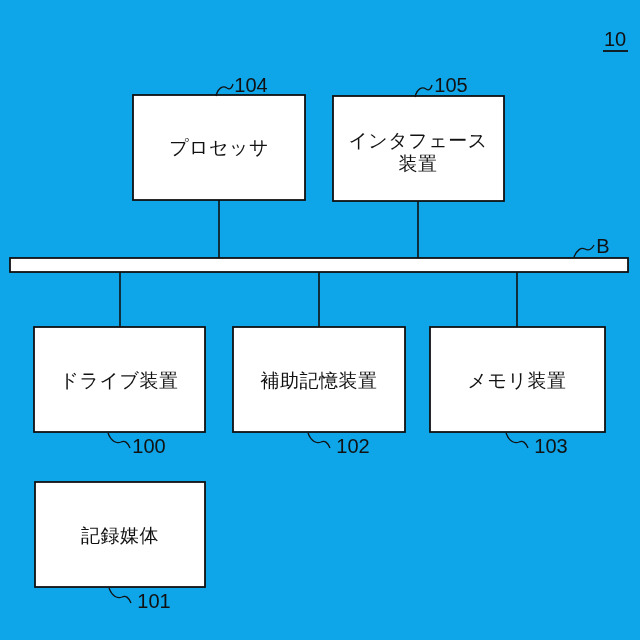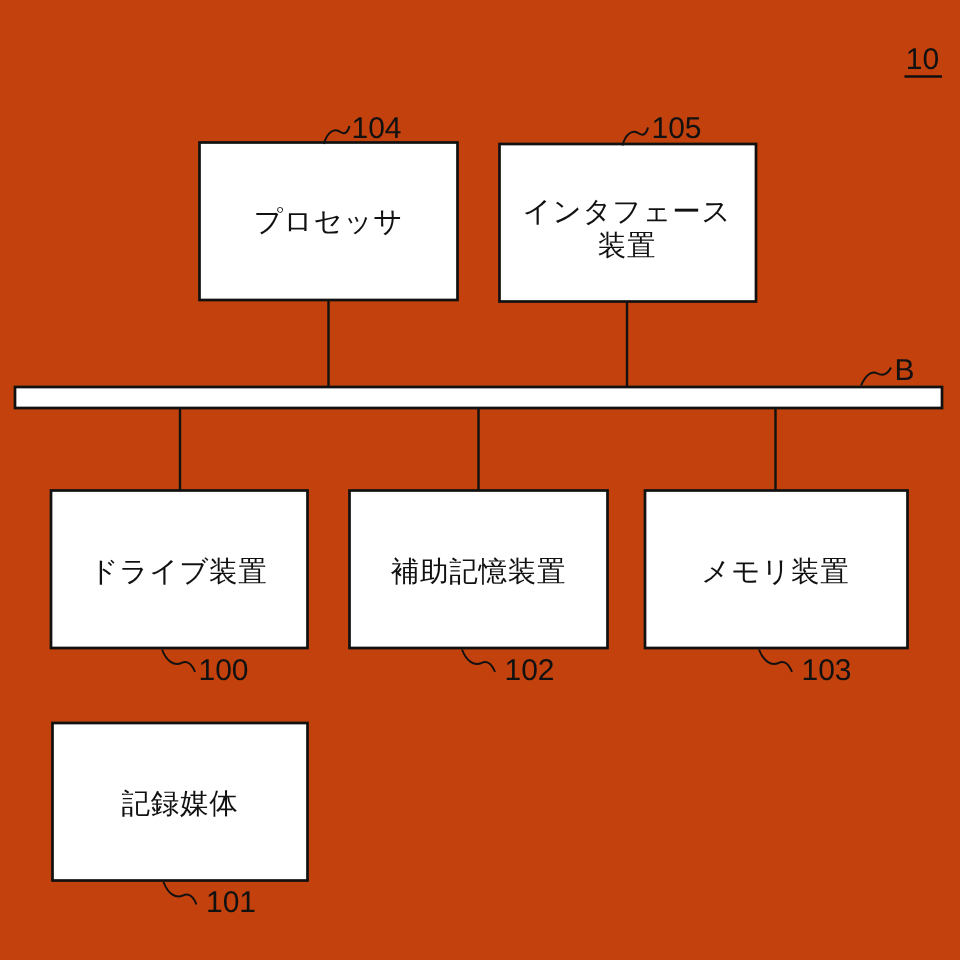--- a/index.html
+++ b/index.html
@@ -4,21 +4,21 @@
 <style>
   html, body {
     margin: 0;
     padding: 0;
     background: #ffffff;
   }
   .page {
     position: relative;
     width: 640px;
     height: 640px;
-    background: #c2410c;
+    background: #0ea5e9;
     font-family: "Liberation Sans", sans-serif;
   }
   svg text {
     fill: #111111;
     font-family: "Liberation Sans", sans-serif;
   }
   .jp-label {
     font-size: 19px;
     letter-spacing: 0.5px;
   }

